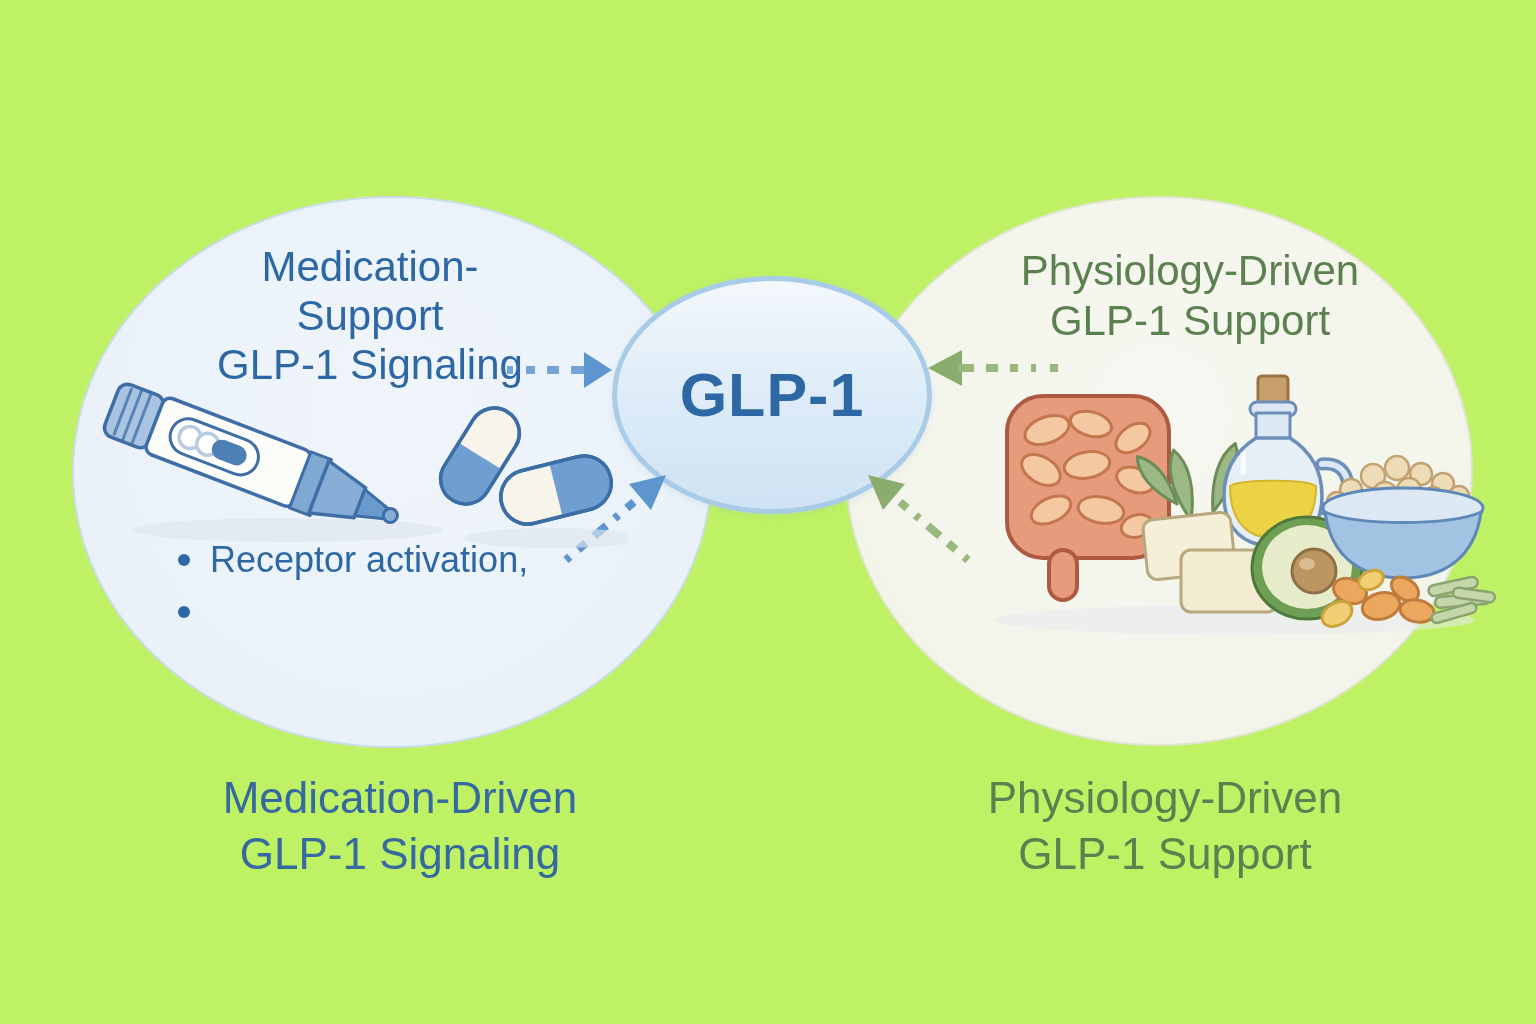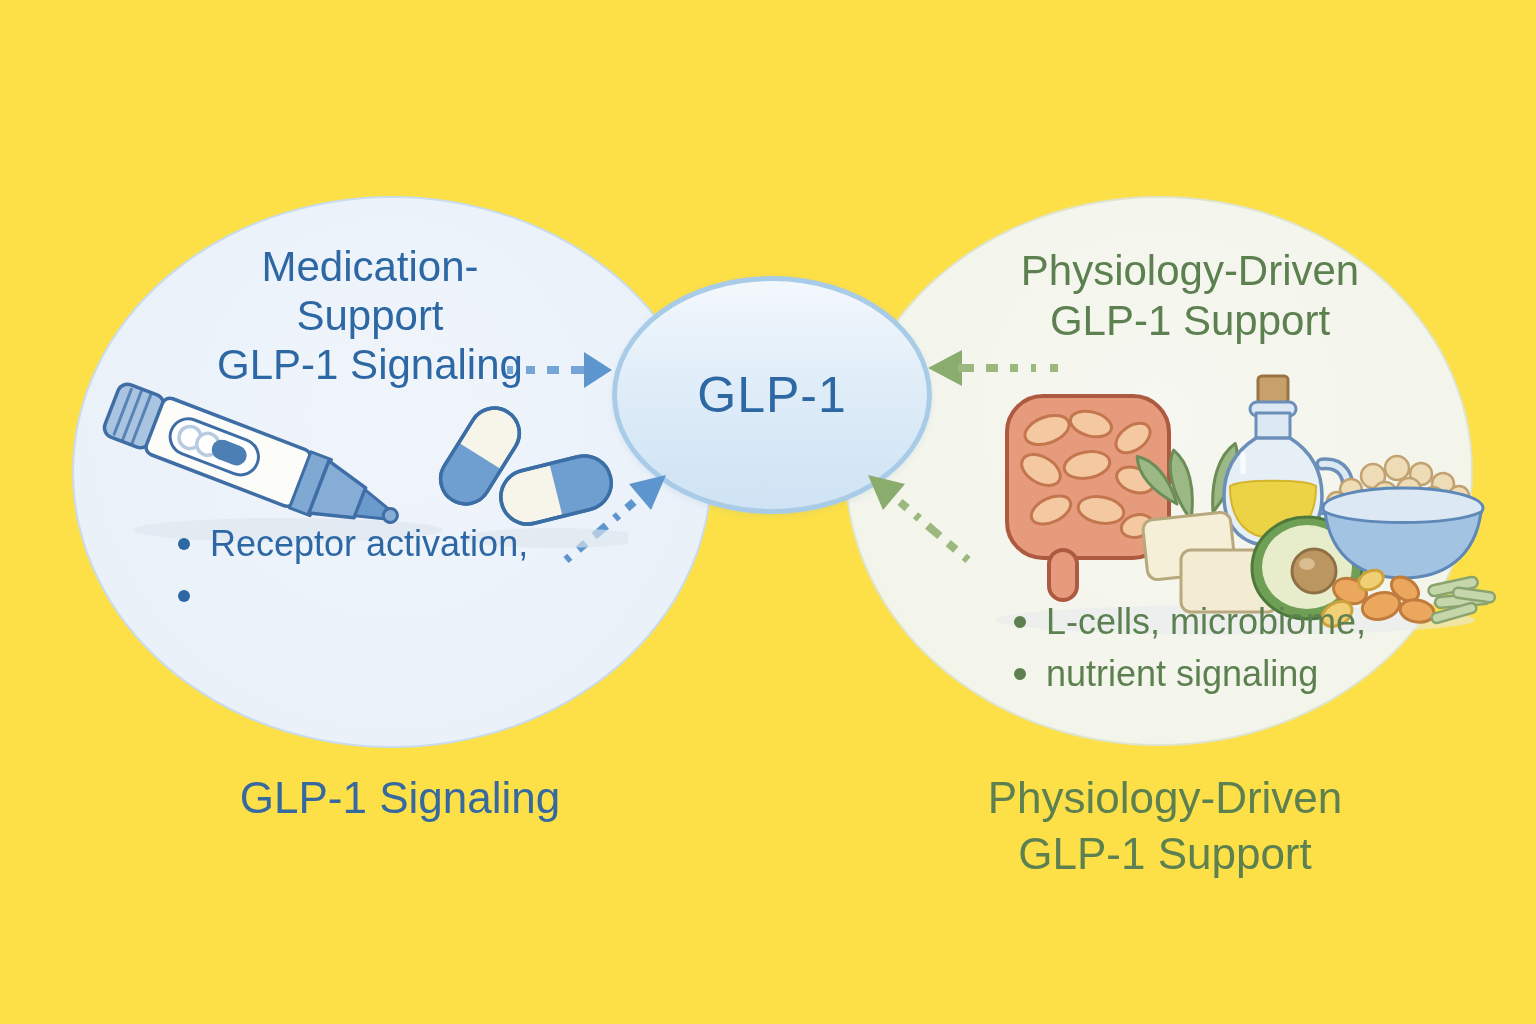--- a/index.html
+++ b/index.html
@@ -4,21 +4,21 @@
 <style>
   html,body{margin:0;padding:0;}
   body{
     background:#fcfcfd;
     font-family:"Liberation Sans", sans-serif;
     -webkit-font-smoothing:antialiased;
   }
   .canvas{
     position:relative;
     width:1536px;height:1024px;
-    background:#fde047;
+    background:#bef264;
     overflow:hidden;
   }
   .abs{position:absolute;}
 
   
   .side-circle{
     position:absolute;
     border-radius:50%;
   }
   .circle-left{
@@ -36,31 +36,31 @@
   .center-oval{
     position:absolute;
     left:612px;top:276px;width:310px;height:228px;
     border-radius:50%;
     border:5px solid #a8cbe8;
     background:linear-gradient(180deg,#f3f8fc 0%,#dfedf8 45%,#cfe3f4 100%);
     display:flex;align-items:center;justify-content:center;
     box-shadow:0 2px 6px rgba(120,160,200,0.15);
   }
   .center-oval .label{
-    font-size:50px;font-weight:400;color:#2d68a5;letter-spacing:1px;
+    font-size:61px;font-weight:700;color:#2d68a5;letter-spacing:1px;
   }
 
   
   .title-block{position:absolute;text-align:center;}
   .title-left{left:140px;top:242px;width:460px;font-size:42px;line-height:49px;color:#2d68a5;}
   .title-right{left:955px;top:246px;width:470px;font-size:42px;line-height:50px;color:#5c8050;}
   .title-block div{white-space:nowrap;}
 
   .bullets{position:absolute;}
-  .bullets-left{left:178px;top:518px;color:#2d68a5;}
+  .bullets-left{left:178px;top:534px;color:#2d68a5;}
   .bullets-right{left:1014px;top:596px;color:#5c8050;}
   .bullet-row{display:flex;align-items:center;height:52px;}
   .bullet-dot{width:12px;height:12px;border-radius:50%;margin-right:20px;flex:0 0 auto;}
   .bullets-left .bullet-dot{background:#2d68a5;}
   .bullets-right .bullet-dot{background:#5c8050;}
   .bullet-text{font-size:36px;white-space:nowrap;}
 
   .caption{position:absolute;text-align:center;font-size:44px;line-height:56px;}
   .caption-left{left:140px;top:770px;width:520px;color:#35699f;}
   .caption-right{left:905px;top:770px;width:520px;color:#5c8050;}
@@ -233,32 +233,23 @@
     </g>
 
     <g fill="#c6d6ab" stroke="#8aa470" stroke-width="2.5">
       <rect x="443" y="213" width="50" height="11" rx="5.5" transform="rotate(-12 468 218)"></rect>
       <rect x="450" y="227" width="55" height="11" rx="5.5" transform="rotate(-5 477 232)"></rect>
       <rect x="446" y="240" width="46" height="10" rx="5" transform="rotate(-16 469 245)"></rect>
       <rect x="468" y="222" width="42" height="10" rx="5" transform="rotate(8 489 227)"></rect>
     </g>
   </svg>
 
-  <div class="bullets bullets-right">
-    <div class="bullet-row">
-      <span class="bullet-dot"></span>
-      <span class="bullet-text">L-cells, microbiome,</span>
-    </div>
-    <div class="bullet-row">
-      <span class="bullet-dot"></span>
-      <span class="bullet-text">nutrient signaling</span>
-    </div>
-  </div>
 
   <div class="caption caption-left">
+    <div>Medication-Driven</div>
     <div>GLP-1 Signaling</div>
   </div>
   <div class="caption caption-right">
     <div>Physiology-Driven</div>
     <div>GLP-1 Support</div>
   </div>
 
 </div>
 
 </body></html>

